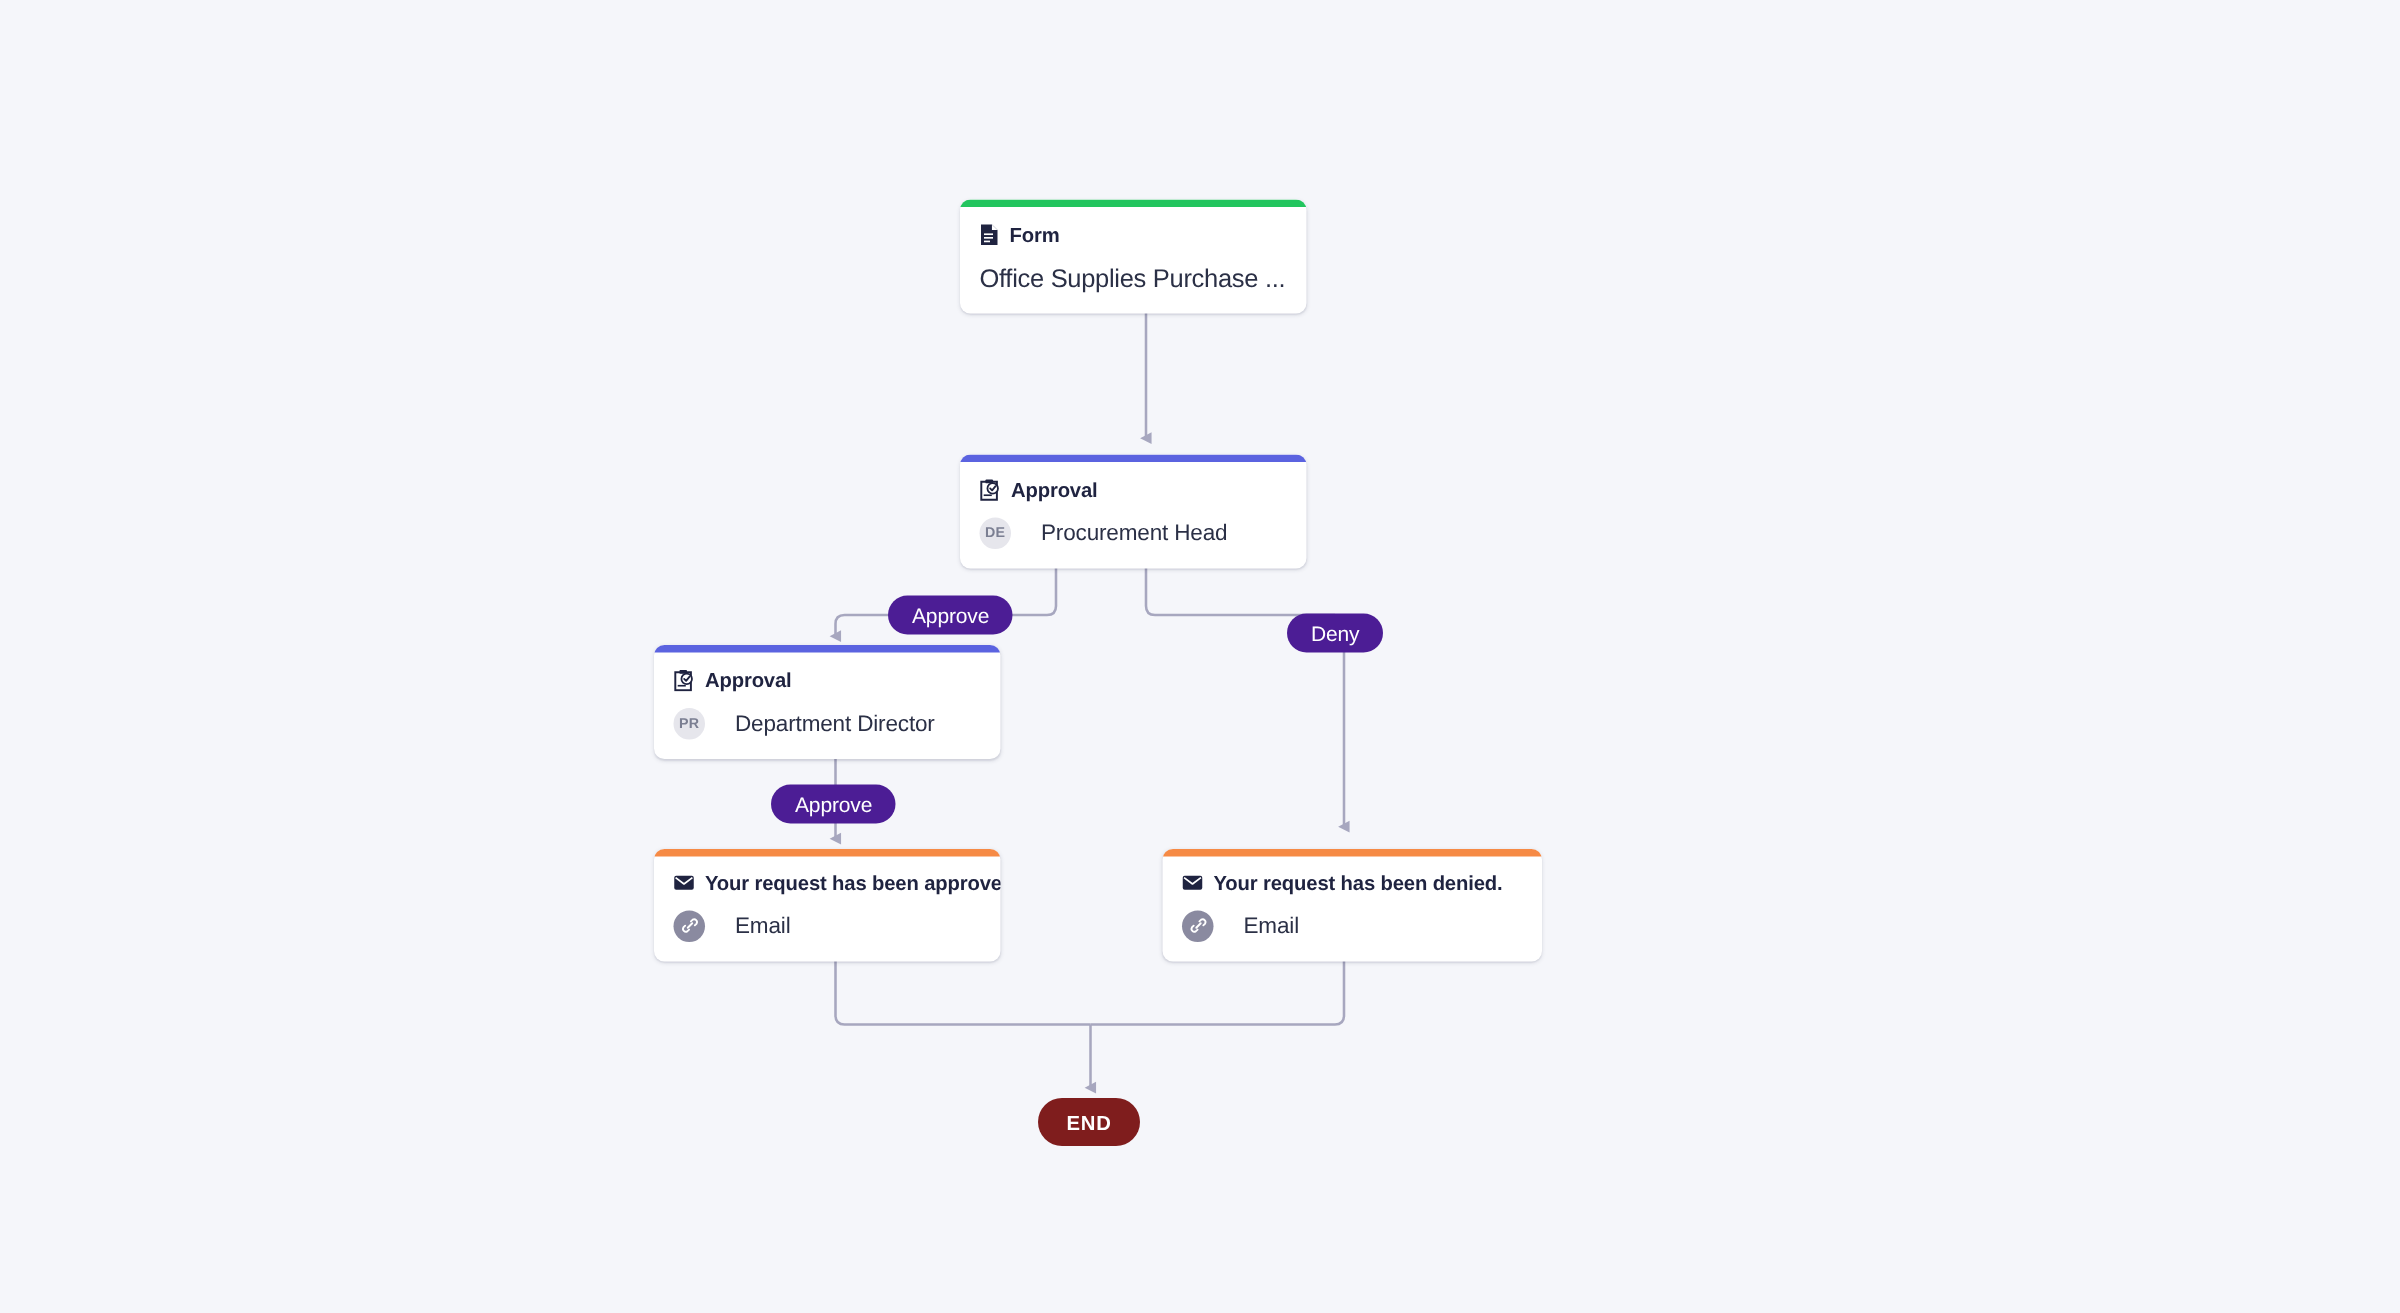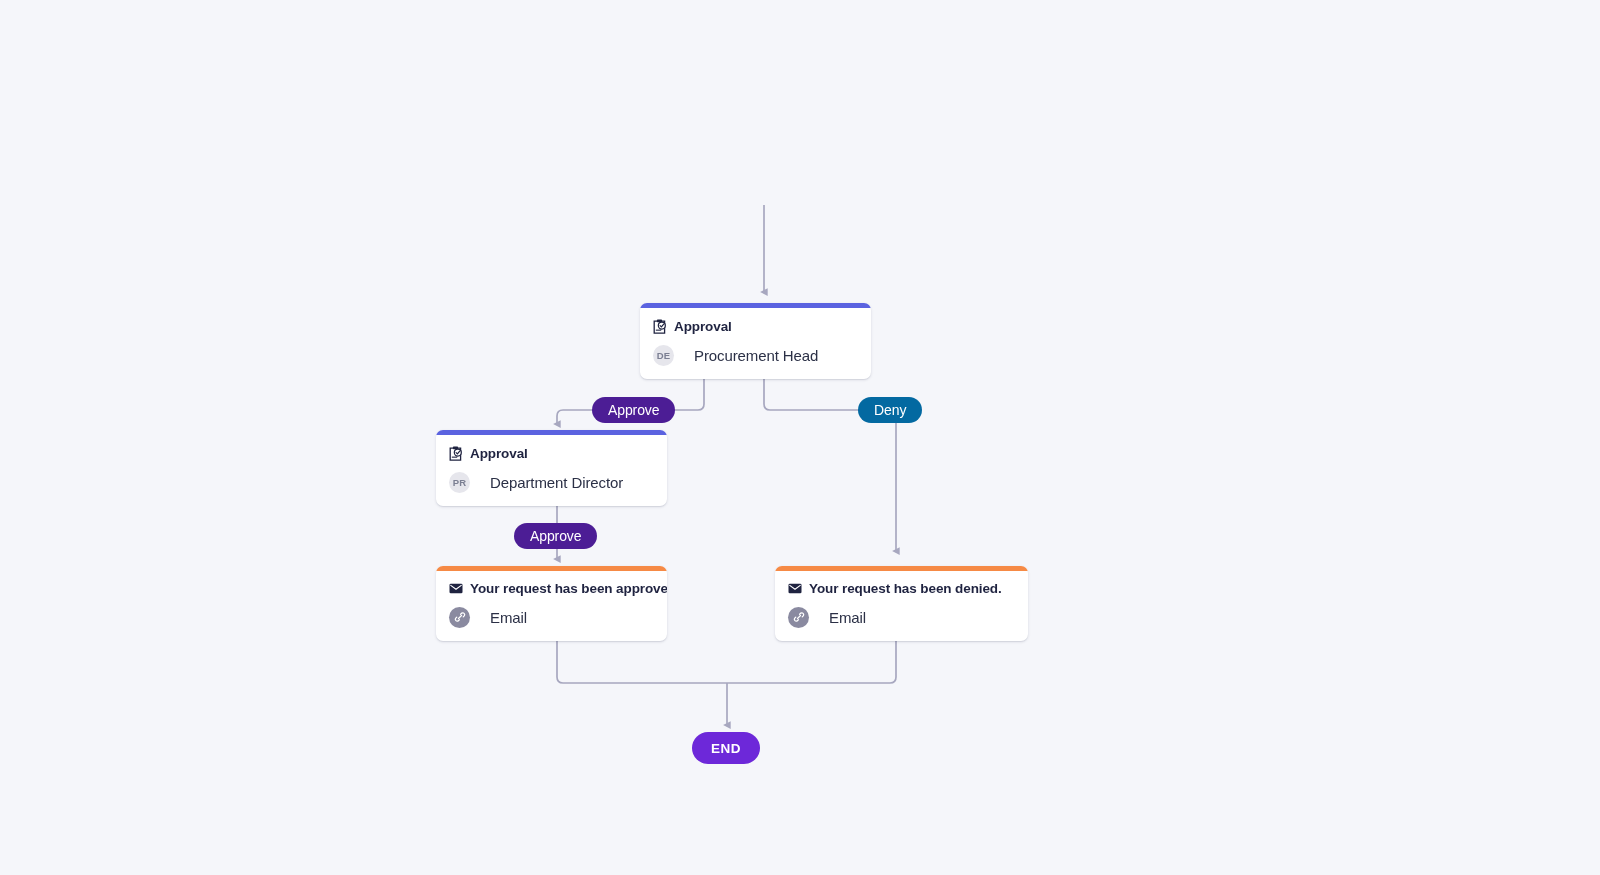--- a/index.html
+++ b/index.html
@@ -124,28 +124,28 @@
     align-items: center;
     justify-content: center;
     color: #ffffff;
     font-size: 14px;
     letter-spacing: -0.1px;
     padding: 0 16px;
     box-sizing: border-box;
     white-space: nowrap;
   }
   .pill-approve { background: #4c1d95; }
-  .pill-deny    { background: #0369a1; }
+  .pill-deny    { background: #4c1d95; margin-top: 12px; }
 
   
   .end-node {
     position: absolute;
     height: 32px;
     border-radius: 16px;
-    background: #6d28d9;
+    background: #7f1d1d;
     color: #ffffff;
     font-size: 13.5px;
     font-weight: bold;
     letter-spacing: 0.5px;
     display: flex;
     align-items: center;
     justify-content: center;
     padding: 0 19px;
     box-sizing: border-box;
   }
@@ -177,20 +177,38 @@
       <path d="M557,505 L557,559" marker-end="url(#arrow)"></path>
 
       <path d="M557,640 L557,677 Q557,683 563,683 L727,683"></path>
 
       <path d="M896,640 L896,677 Q896,683 890,683 L727,683"></path>
 
       <path d="M727,683 L727,725" marker-end="url(#arrow)"></path>
     </g>
   </svg>
 
+  <div class="node" style="left:640px; top:133px; width:231px;">
+    <div class="node-bar" style="background:#22c55e;"></div>
+    <div class="node-body">
+      <div class="node-head">
+        <span>
+          <svg class="gi" width="13" height="15" viewBox="0 0 13 15">
+            <path d="M1,0.7 L8.3,0.7 L12,4.4 L12,14.3 L1,14.3 Z" fill="#1f2340"></path>
+            <path d="M8.3,0.7 L8.3,4.4 L12,4.4 Z" fill="#ffffff"></path>
+            <rect x="3" y="6.6" width="6" height="1.1" fill="#ffffff"></rect>
+            <rect x="3" y="9" width="6" height="1.1" fill="#ffffff"></rect>
+            <rect x="3" y="11.4" width="4" height="1.1" fill="#ffffff"></rect>
+          </svg>
+        </span>
+        <span class="label">Form</span>
+      </div>
+      <div class="node-title">Office Supplies Purchase ...</div>
+    </div>
+  </div>
 
   <div class="node" style="left:640px; top:303px; width:231px;">
     <div class="node-bar" style="background:#5b63e0;"></div>
     <div class="node-body">
       <div class="node-head">
         <span>
           <svg class="gi" width="14" height="15" viewBox="0 0 14 15">
             <path d="M1.2,2.2 L11.6,2.2 L11.6,14.2 L1.2,14.2 Z" fill="none" stroke="#1f2340" stroke-width="1.3"></path>
             <rect x="4" y="0.6" width="5" height="2.6" rx="0.6" fill="#1f2340"></rect>
             <circle cx="8.8" cy="6.6" r="3.5" fill="#ffffff" stroke="#1f2340" stroke-width="1.2"></circle>

